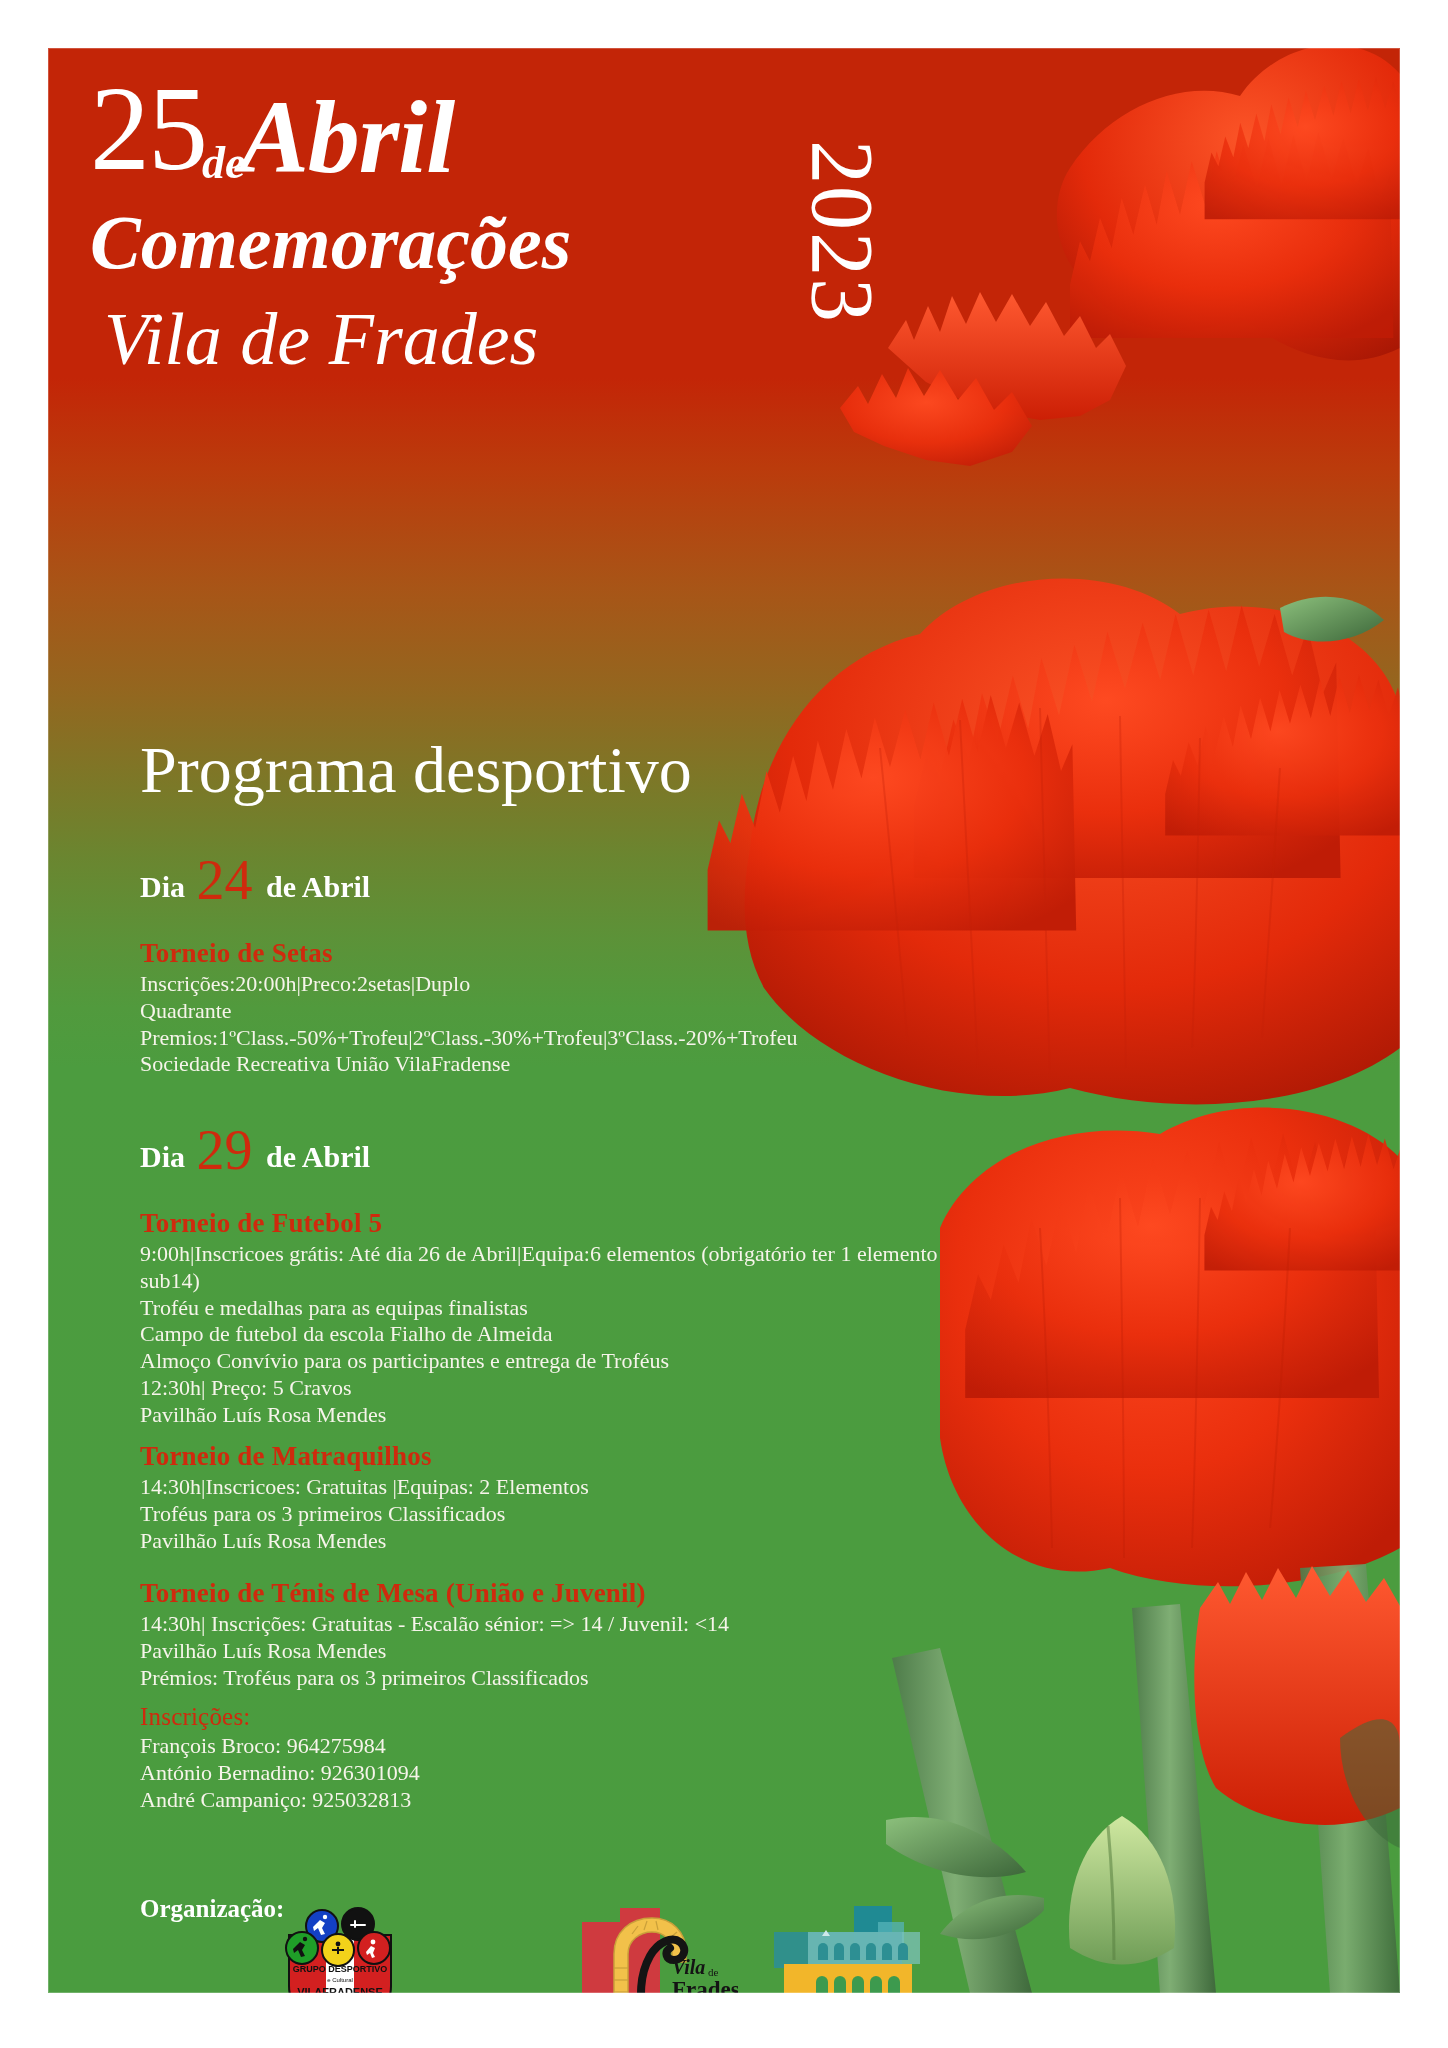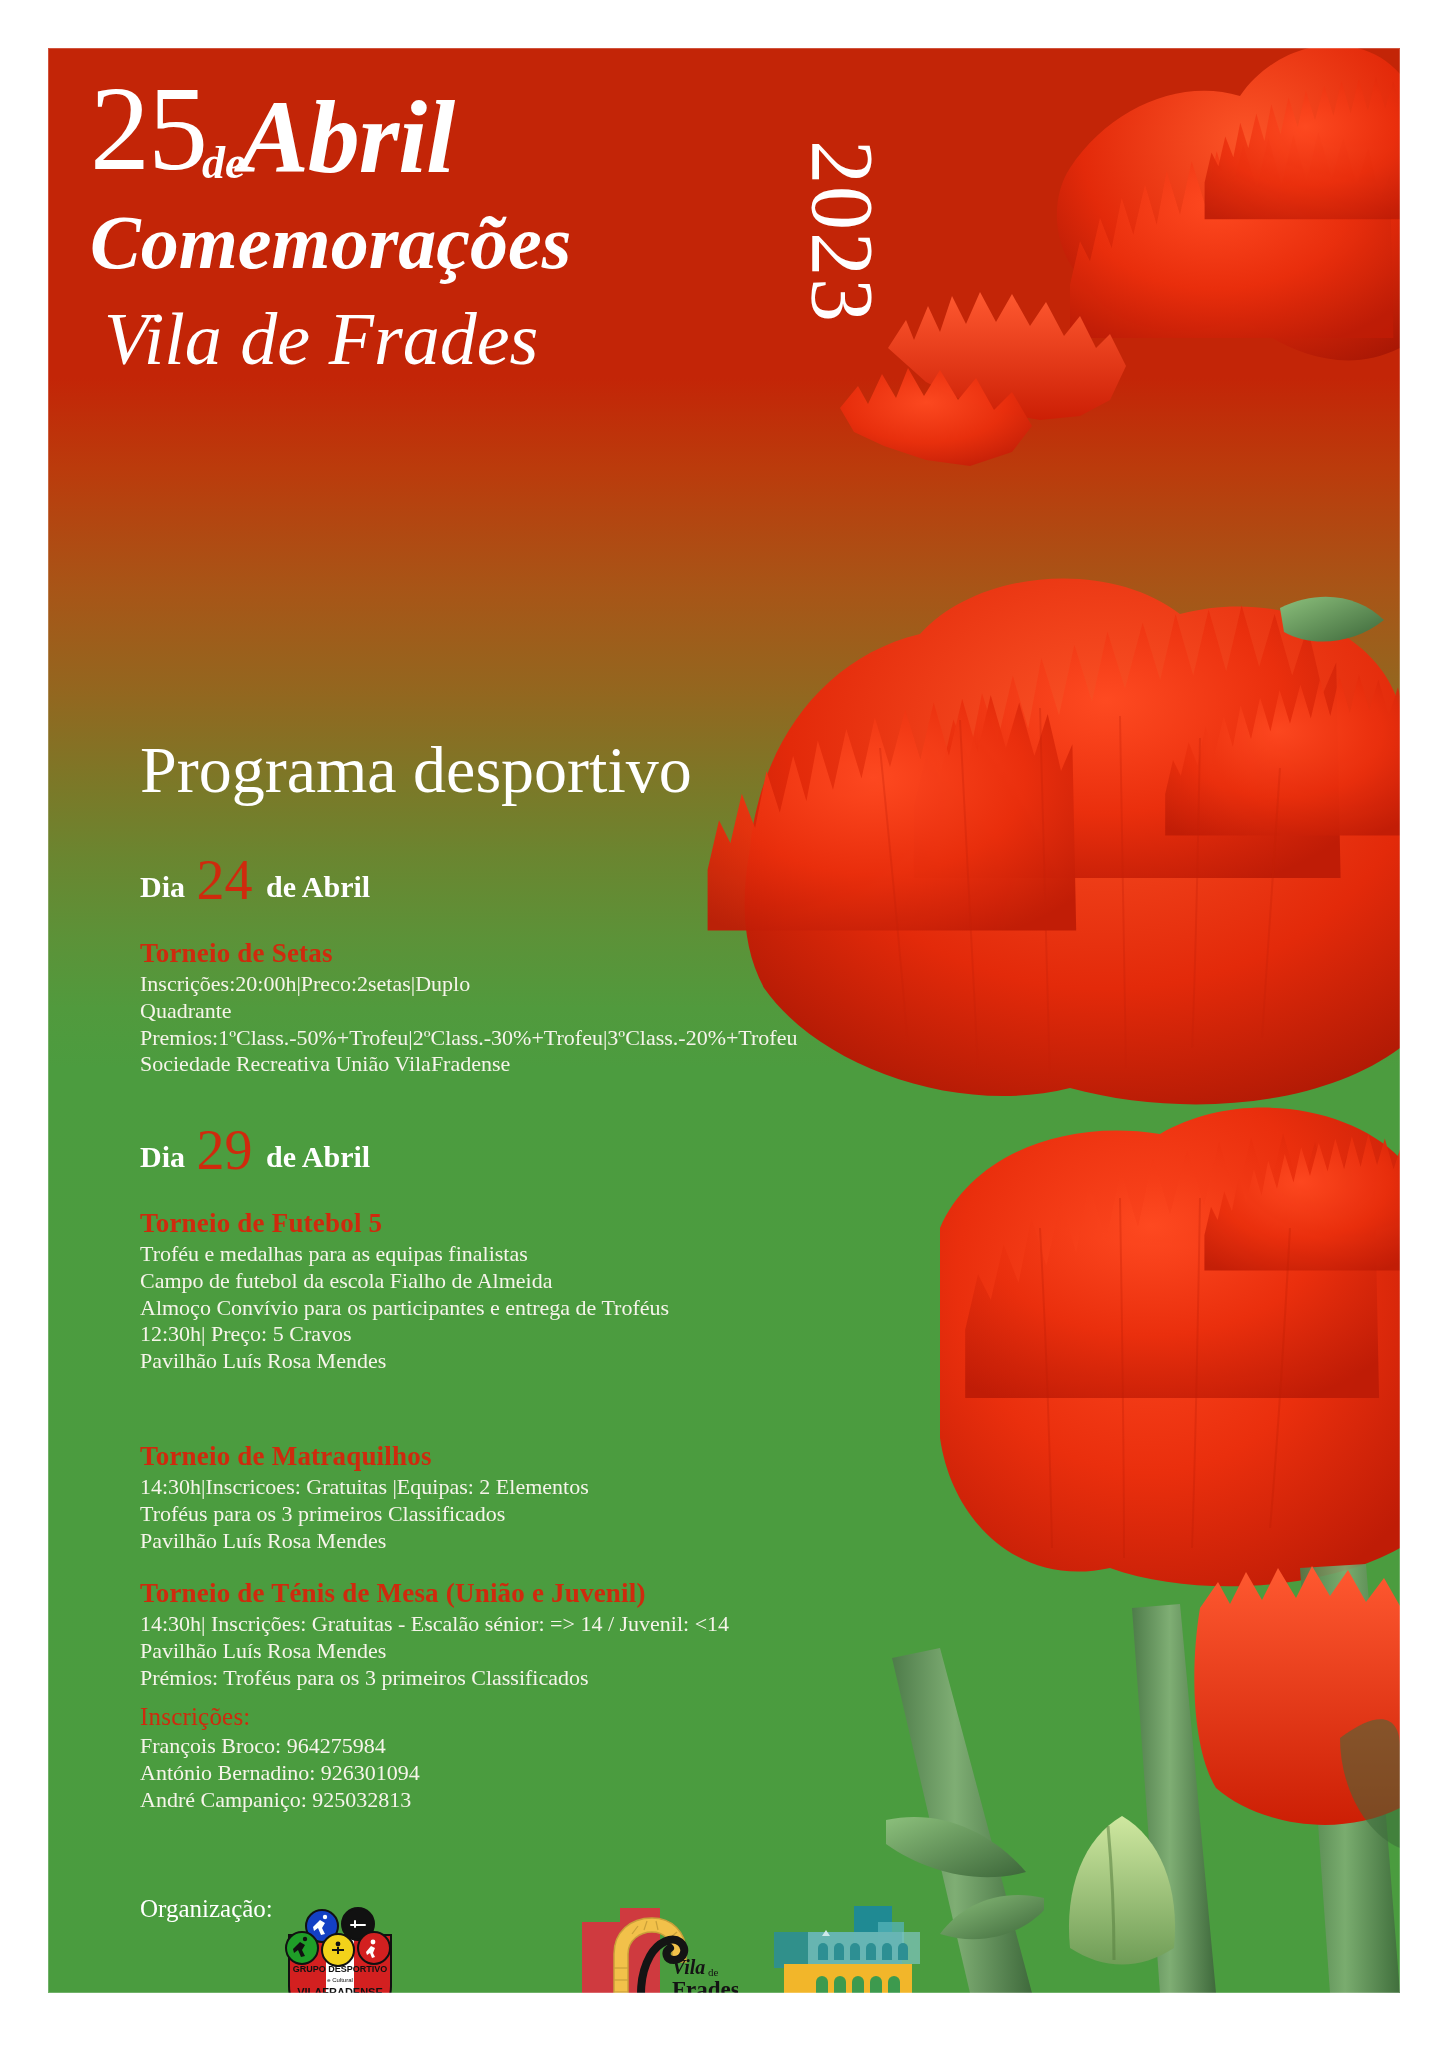--- a/index.html
+++ b/index.html
@@ -180,20 +180,21 @@
   .enroll h3 { color: #cf2a0d; font-size: 25px; font-weight: 400; }
 
   
   .org-label {
     position: absolute;
     left: 92px;
     top: 1847px;
     color: #ffffff;
     font-size: 25px;
     white-space: nowrap;
+    font-weight: bold;
   }
   .logos {
     position: absolute;
     left: 0;
     top: 1838px;
     width: 1077px;
     height: 150px;
   }
   .logo { position: absolute; }
   .logo svg { display: block; }
@@ -368,20 +369,21 @@
     </div>
 
     <div class="day-head" style="left:92px; top:1070px;">
       <span>Dia</span>
       <span class="daynum">29</span>
       <span>de Abril</span>
     </div>
 
     <div class="block" style="top:1160px; width:820px;">
       <h3>Torneio de Futebol 5</h3>
+      <p class="wrap">9:00h|Inscricoes grátis: Até dia 26 de Abril|Equipa:6 elementos (obrigatório ter 1 elemento sub14)</p>
       <p>Troféu e medalhas para as equipas finalistas</p>
       <p>Campo de futebol da escola Fialho de Almeida</p>
       <p>Almoço Convívio para os participantes e entrega de Troféus</p>
       <p>12:30h| Preço: 5 Cravos</p>
       <p>Pavilhão Luís Rosa Mendes</p>
     </div>
 
     <div class="block" style="top:1393px;">
       <h3>Torneio de Matraquilhos</h3>
       <p>14:30h|Inscricoes: Gratuitas |Equipas: 2 Elementos</p>

